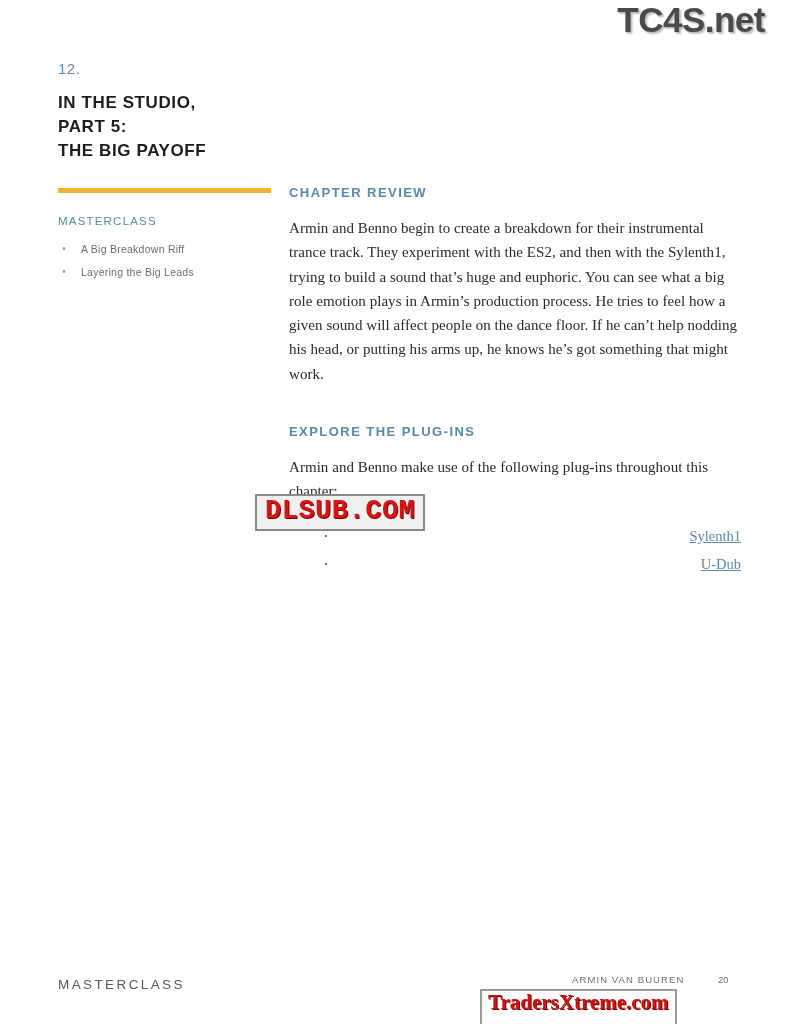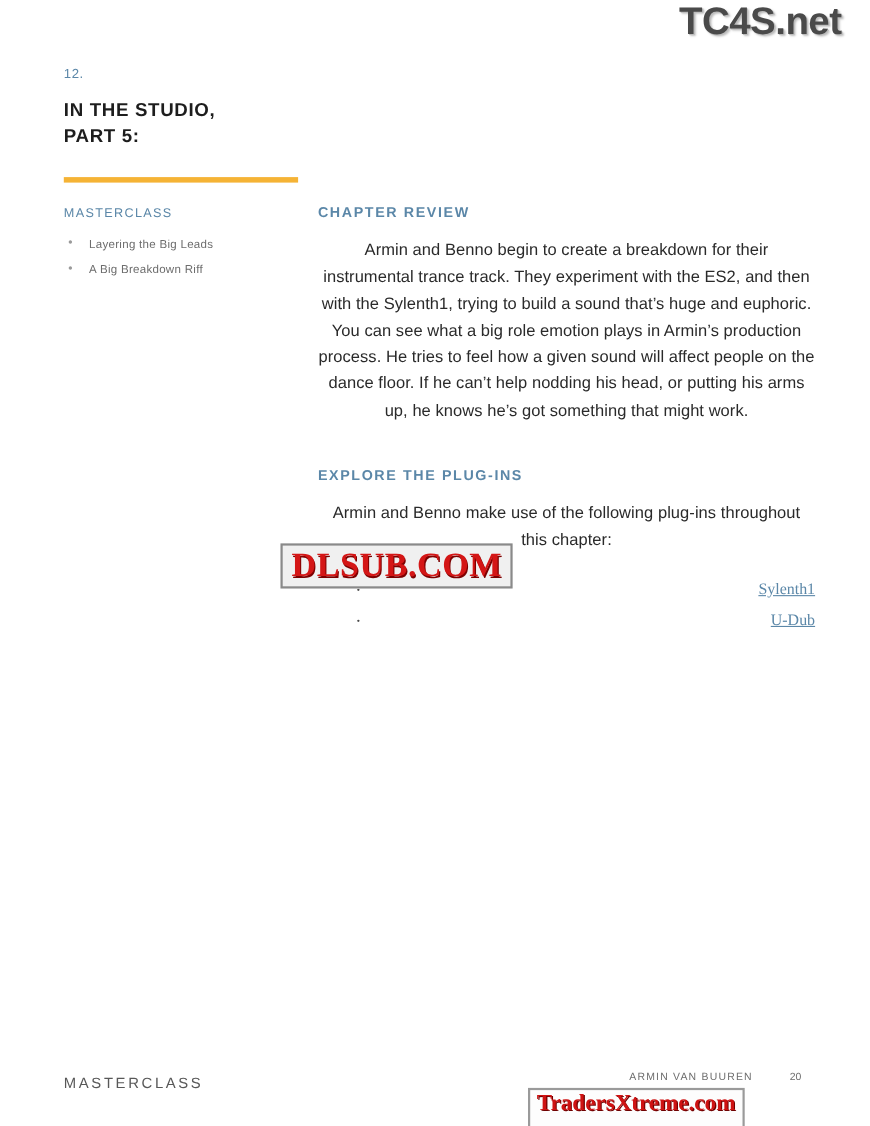--- a/index.html
+++ b/index.html
@@ -25,23 +25,23 @@
     letter-spacing: -0.5px;
     text-shadow: 1px 1px 0 #bdbdbd, 2px 2px 2px rgba(0,0,0,0.25);
   }
   .wm-mid {
     position: absolute;
     left: 255px;
     top: 494px;
     background: #f0f0f0;
     border: 2px solid #8a8a8a;
     padding: 2px 8px 4px 8px;
-    font-family: Liberation Serif, serif;
-    font-weight: bold;
-    font-size: 31px;
+    font-family: Liberation Mono, monospace;
+    font-weight: bold;
+    font-size: 27px;
     color: #d41616;
     letter-spacing: 0.5px;
     text-shadow: 1px 1px 0 #7d0000;
     line-height: 1;
   }
   .wm-bottom {
     position: absolute;
     left: 480px;
     top: 989px;
     background: #fdfdfd;
@@ -57,21 +57,21 @@
 
   
   .left-col {
     position: absolute;
     left: 58px;
     top: 60px;
     width: 215px;
   }
   .chapter-num {
     font-family: "Liberation Sans", sans-serif;
-    font-size: 12px;
+    font-size: 15px;
     color: #5b87a8;
     letter-spacing: 0.5px;
     margin-bottom: 14px;
   }
   .chapter-title {
     font-family: "Liberation Sans", sans-serif;
     font-weight: bold;
     font-size: 17px;
     line-height: 1.42;
     color: #1d1d1d;
@@ -126,27 +126,26 @@
   }
   .section-head {
     font-family: "Liberation Sans", sans-serif;
     font-size: 13px;
     letter-spacing: 1.45px;
     color: #5b87a8;
     margin: 0 0 16px 0;
   }
   .section-head.second { margin-top: 38px; }
   p.body {
-    font-family: Liberation Sans, sans-serif;
+    font-family: Liberation Serif, serif;
     font-size: 15px;
     line-height: 1.62;
     color: #2a2a2a;
     margin: 0;
     letter-spacing: 0.05px;
-    text-align: center;
   }
   .plugin-list {
     list-style: none;
     margin: 18px 0 0 0;
     padding: 0 0 0 50px;
   }
   .plugin-list li {
     position: relative;
     font-family: "Liberation Serif", serif;
     font-size: 14.5px;
@@ -197,32 +196,33 @@
 </style>
 </head>
 <body>
 
 <div class="left-col">
   <div class="chapter-num">12.</div>
 
   <h1 class="chapter-title">
     <span>IN THE STUDIO,</span>
     <span>PART 5:</span>
+    <span>THE BIG PAYOFF</span>
   </h1>
 
   <div class="rule"></div>
 
   <div class="subchapters-label">MASTERCLASS</div>
 
   <ul class="sub-list">
     <li>
+      <span>A Big Breakdown Riff</span>
+    </li>
+    <li>
       <span>Layering the Big Leads</span>
-    </li>
-    <li>
-      <span>A Big Breakdown Riff</span>
     </li>
   </ul>
 </div>
 
 <div class="right-col">
   <h2 class="section-head">CHAPTER REVIEW</h2>
   <p class="body">Armin and Benno begin to create a breakdown for their instrumental trance track. They experiment with the ES2, and then with the Sylenth1, trying to build a sound that’s huge and euphoric. You can see what a big role emotion plays in Armin’s production process. He tries to feel how a given sound will affect people on the dance floor. If he can’t help nodding his head, or putting his arms up, he knows he’s got something that might work.</p>
 
   <h2 class="section-head second">EXPLORE THE PLUG-INS</h2>
   <p class="body">Armin and Benno make use of the following plug-ins throughout this chapter:</p>

